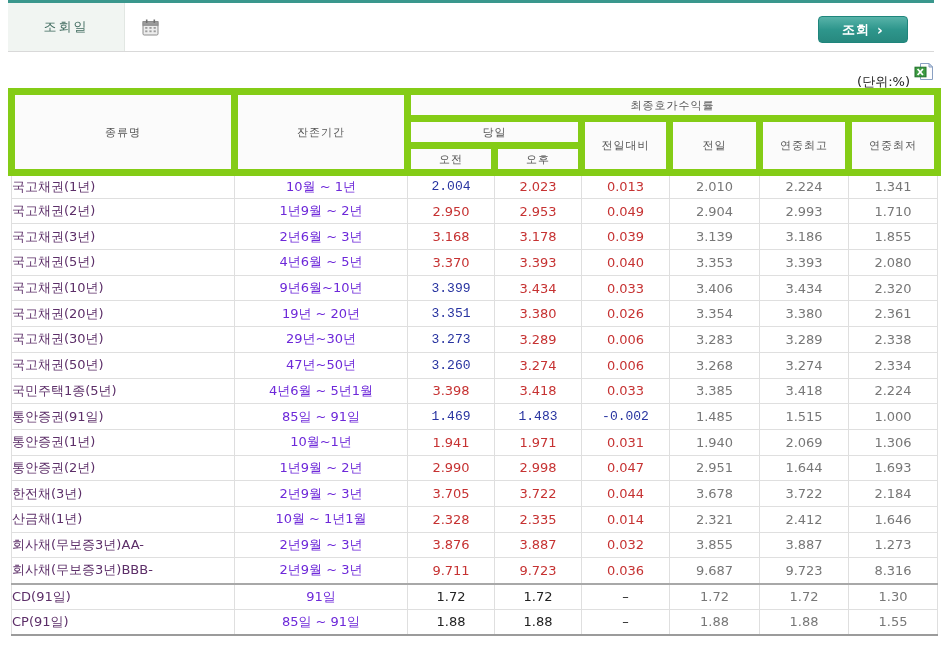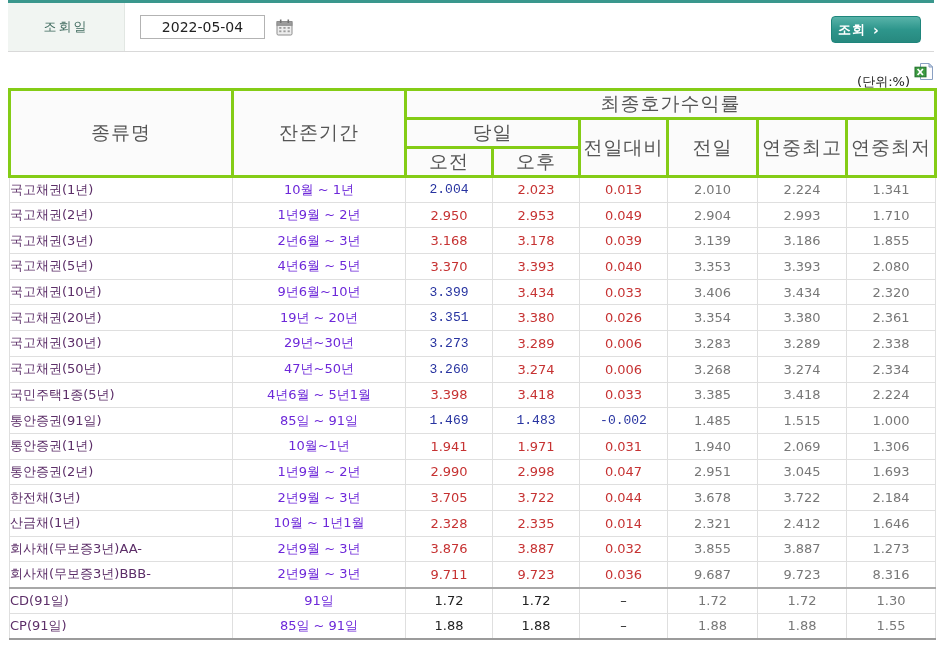--- a/index.html
+++ b/index.html
@@ -30,25 +30,25 @@
     display:flex;align-items:center;justify-content:center;
     color:#3f6a5e;letter-spacing:2px;
   }
   .toolbar-content{flex:1;display:flex;align-items:center;padding-left:15px;gap:9px;}
   .date-input{
     width:125px;height:24px;border:1px solid #b3b3b3;background:#fff;
     text-align:center;font-size:14px;color:#222;font-family:inherit;padding:0;
   }
   .cal-btn{display:inline-flex;align-items:center;justify-content:center;width:20px;height:20px;cursor:pointer;}
   .search-btn{
-    position:absolute;right:13px;top:13px;width:90px;height:27px;
+    position:absolute;right:26px;top:13px;width:90px;height:27px;
     border:1px solid #1f857c;border-radius:4px;
     background:linear-gradient(#58b3a9,#2e968c 50%,#27897f);
     color:#fff;font-weight:bold;font-size:13px;font-family:inherit;
-    display:flex;align-items:center;gap:7px;cursor:pointer;
+    display:flex;align-items:center;justify-content:center;gap:7px;cursor:pointer;
     letter-spacing:1px;
   }
   .search-btn .arr{font-size:14px;font-weight:bold;line-height:1;}
 
   
   .unit-row{
     margin:9px 8px 6px;height:21px;
     display:flex;justify-content:flex-end;align-items:center;gap:4px;
   }
   .unit-text{color:#222;font-size:13px;margin-top:21px;}
@@ -56,22 +56,22 @@
 
   
   table{
     border-collapse:collapse;table-layout:fixed;
     margin:0 8px;width:926px;
     border-top:3px solid var(--teal);
     border-left:1px solid #ccc;border-right:1px solid #ccc;
     border-bottom:2px solid #9b9b9b;
   }
   thead th{
-    background:#fbfbfb;color:#555;font-weight:normal;font-size:19px;
-    border:3px solid #84cc16;height:27px;padding:0;letter-spacing:1px;
+    background:#fbfbfb;color:#555;font-weight:normal;font-size:11px;
+    border:7px solid #84cc16;height:27px;padding:0;letter-spacing:1px;
   }
   tbody td{
     background:#fff;border:1px solid #dfdfdf;height:25.7px;
     padding:0;text-align:center;font-size:13px;
   }
   td.td-name{text-align:left;color:var(--purple);}
   td.td-period{color:#6d28d9;}
   .c-up{color:var(--red);}
   .c-down{color:var(--blue);font-family:Liberation Mono, monospace;}
   .c-flat{color:#222;}
@@ -81,21 +81,20 @@
 </head>
 <body>
 
 <div class="page">
 
   <div class="toolbar">
     <div class="toolbar-label">
       <span>조회일</span>
     </div>
     <div class="toolbar-content">
-      <input class="date-input" type="text" value="2022-05-04" style="">
       <span class="cal-btn">
         <svg width="19" height="19" viewBox="0 0 19 19">
           <rect x="2" y="3.5" width="15" height="13.5" rx="1.2" fill="#ededed" stroke="#8d8d8d"></rect>
           <rect x="2" y="3.5" width="15" height="3.8" fill="#9c9c9c" stroke="#8d8d8d"></rect>
           <line x1="5.7" y1="1.5" x2="5.7" y2="5" stroke="#707070" stroke-width="1.6"></line>
           <line x1="13.3" y1="1.5" x2="13.3" y2="5" stroke="#707070" stroke-width="1.6"></line>
           <g fill="#9c9c9c">
             <rect x="4.2" y="9" width="2.2" height="1.8"></rect>
               <rect x="8.4" y="9" width="2.2" height="1.8"></rect>
               <rect x="12.6" y="9" width="2.2" height="1.8"></rect>
@@ -264,21 +263,21 @@
           <td class="td-num c-muted">2.069</td>
           <td class="td-num c-muted">1.306</td>
         </tr>
         <tr>
           <td class="td-name">통안증권(2년)</td>
           <td class="td-period">1년9월 ~ 2년</td>
           <td class="td-num c-up">2.990</td>
           <td class="td-num c-up">2.998</td>
           <td class="td-num c-up">0.047</td>
           <td class="td-num c-muted">2.951</td>
-          <td class="td-num c-muted">3.045</td>
+          <td class="td-num c-muted">1.644</td>
           <td class="td-num c-muted">1.693</td>
         </tr>
         <tr>
           <td class="td-name">한전채(3년)</td>
           <td class="td-period">2년9월 ~ 3년</td>
           <td class="td-num c-up">3.705</td>
           <td class="td-num c-up">3.722</td>
           <td class="td-num c-up">0.044</td>
           <td class="td-num c-muted">3.678</td>
           <td class="td-num c-muted">3.722</td>

